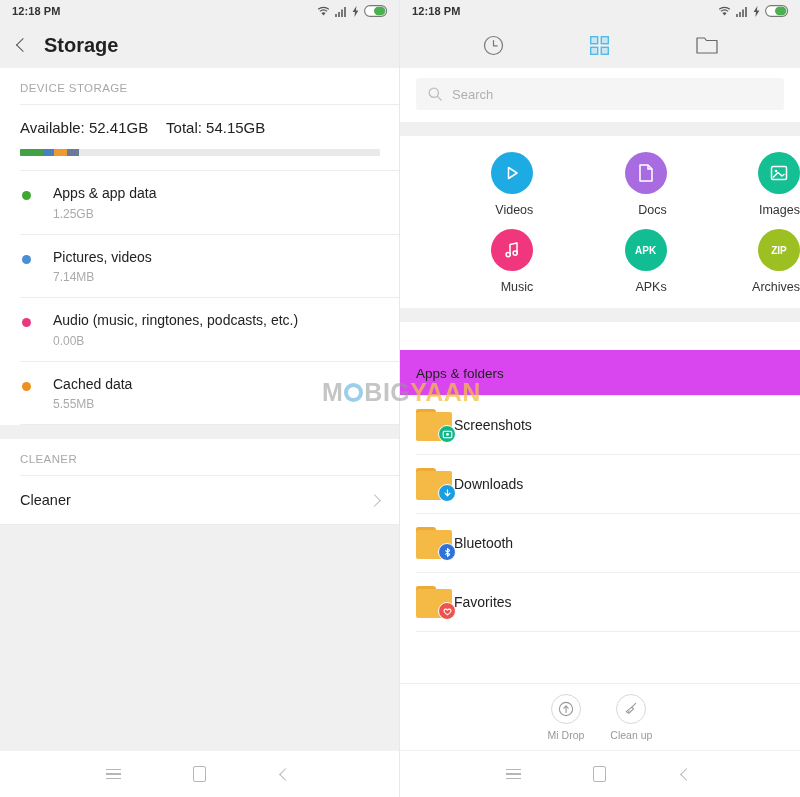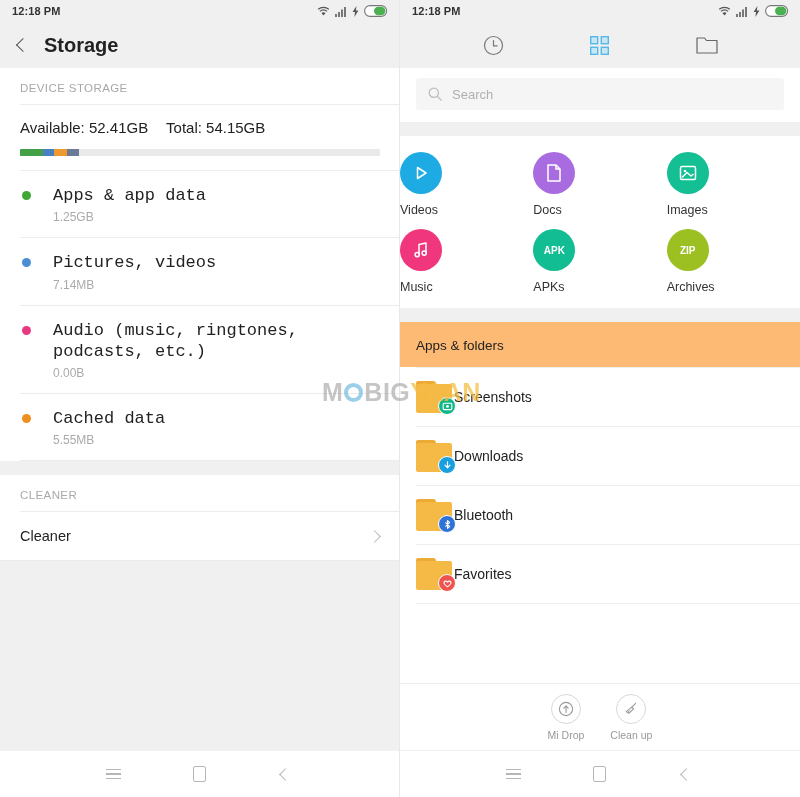--- a/index.html
+++ b/index.html
@@ -44,21 +44,21 @@
   .storage-nums span { margin-right:14px; }
   .bar-outer {
     height:7px; background:#e9e9e9; border-radius:1px;
     margin:13px 0 14px 0; display:flex; overflow:hidden; width:360px;
   }
   .bar-seg { height:100%; }
 
   .cat-row { display:flex; align-items:flex-start; padding:14px 20px 13px 22px; background:#fff; }
   .dot { width:9px; height:9px; border-radius:50%; margin-top:6px; flex:0 0 9px; }
   .cat-text { margin-left:22px; }
-  .cat-name { font-size:17px; color:#222; line-height:1.25;font-family:Liberation Mono, monospace; }
+  .cat-name { font-size:14px; color:#222; line-height:1.25; }
   .cat-size { font-size:12px; color:#aaa; margin-top:4px; }
 
   .gap-block { height:14px; background:#f0f0f0; }
 
   .cleaner-row {
     display:flex; align-items:center; justify-content:space-between;
     padding:16px 20px 16px 20px; background:#fff;
   }
   .cleaner-label { font-size:14.5px; color:#222; }
   .chev-right { width:9px; height:9px; border-top:1.5px solid #bbb; border-right:1.5px solid #bbb;
@@ -76,29 +76,29 @@
   .searchbox {
     height:32px; background:#f5f5f5; border-radius:3px;
     display:flex; align-items:center; padding:0 12px; gap:10px;
   }
   .search-ph { font-size:13px; color:#b0b0b0; }
 
   .cat-grid {
     background:#fff; padding:16px 0 14px 0;
     display:grid; grid-template-columns:repeat(3,1fr); row-gap:12px;
   }
-  .cat-cell { display:flex; flex-direction:column; align-items:flex-start; }
+  .cat-cell { display:flex; flex-direction:column; align-items:flex-end; }
   .circ {
     width:42px; height:42px; border-radius:50%;
     display:flex; align-items:center; justify-content:center;
     color:#fff; font-size:10px; font-weight:bold;
   }
   .cat-cap { font-size:12.5px; color:#333; margin-top:9px; }
 
-  .subhead { font-size:13.5px; color:#222; padding:16px 20px 14px 16px; background:#fdba74; }
+  .subhead { font-size:13.5px; color:#222; padding:16px 20px 14px 16px; background:#d946ef;margin-top:28px; }
 
   .folder-row { display:flex; align-items:center; padding:13px 16px; background:#fff; }
   .folder-ico { position:relative; width:38px; height:32px; flex:0 0 38px; }
   .folder-body { position:absolute; left:0; top:3px; width:36px; height:29px; background:#f5b946; border-radius:2px; }
   .folder-tab-top { position:absolute; left:0; top:0; width:20px; height:6px; background:#edab35; border-radius:2px 3px 0 0; }
   .badge {
     position:absolute; right:-2px; bottom:-2px; width:18px; height:18px; border-radius:50%;
     display:flex; align-items:center; justify-content:center; border:1.5px solid #fff;
   }
   .folder-name { font-size:14px; color:#222; }

